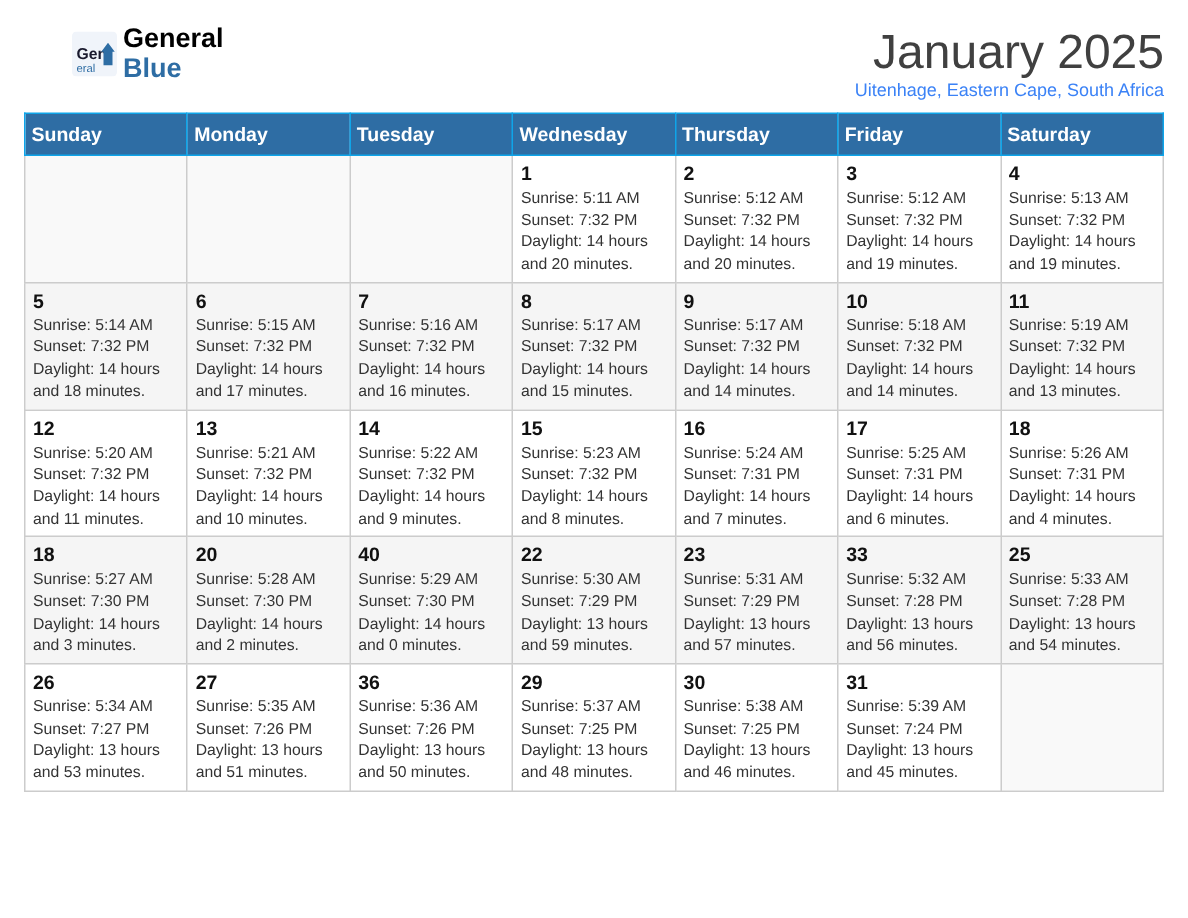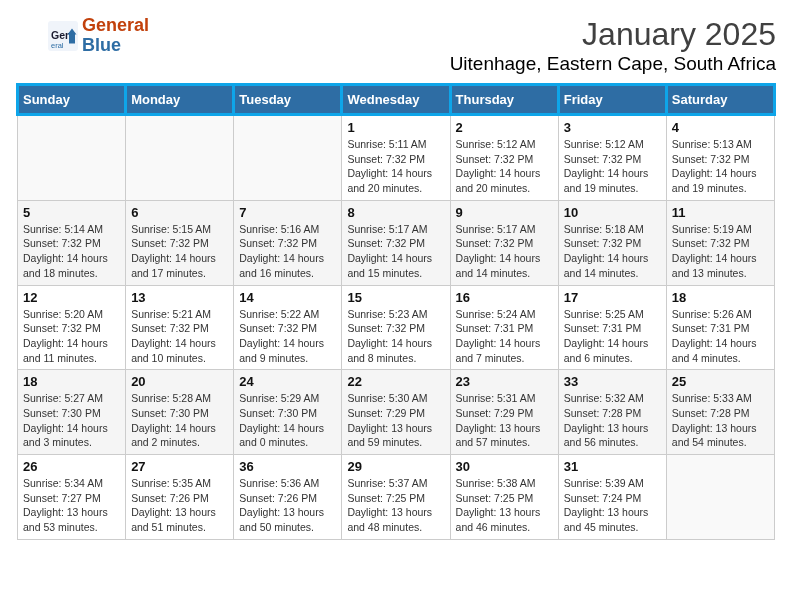--- a/index.html
+++ b/index.html
@@ -28,35 +28,35 @@
     }
     .title-block {
       text-align: right;
     }
     .month-title {
       font-size: 32px;
       font-weight: normal;
       color: #404040;
     }
     .location-title {
-      font-size: 19px;
-      color: #000000;
+      font-size: 12px;
+      color: #3b82f6;
     }
     .calendar {
       width: 100%;
       border-collapse: collapse;
       border: 1px solid #ccc;
     }
     .calendar th {
       background: #2e6da4;
       color: #fff;
       font-size: 13px;
       padding: 6px 4px;
       text-align: left;
-      border: 3px solid #0ea5e9;
+      border: 1px solid #0ea5e9;
       font-weight: bold;
     }
     .calendar td {
       border: 1px solid #ccc;
       vertical-align: top;
       padding: 4px 5px;
       width: 108px;
       min-height: 80px;
       font-size: 10.5px;
       color: #333;
@@ -87,21 +87,21 @@
 
 <div class="header">
   <div class="logo">
     <svg class="logo-icon" viewBox="0 0 40 40">
       <rect x="0" y="0" width="40" height="40" fill="#f0f4fa" rx="4"></rect>
       <text x="4" y="24" font-size="14" font-weight="bold" fill="#1a1a2e" font-family="Arial">Gen</text>
       <text x="4" y="36" font-size="10" fill="#2e6da4" font-family="Arial">eral</text>
       <polygon points="32,10 38,18 36,18 36,30 28,30 28,18 26,18" fill="#2e6da4"></polygon>
     </svg>
     <div>
-      <div style="font-size:18px;font-weight:bold;color:#c2410c;line-height:1.1;">General</div>
+      <div style="font-size:18px;font-weight:bold;color:#000000;line-height:1.1;">General</div>
       <div style="font-size:18px;font-weight:bold;color:#2e6da4;line-height:1.1;">Blue</div>
     </div>
   </div>
   <div class="title-block">
     <div class="month-title">January 2025</div>
     <div class="location-title">Uitenhage, Eastern Cape, South Africa</div>
   </div>
 </div>
 
 <table class="calendar">
@@ -201,21 +201,21 @@
       <tr>
         <td>
           <div class="day-number">18</div>
           <div class="day-info">Sunrise: 5:27 AM<br>Sunset: 7:30 PM<br>Daylight: 14 hours and 3 minutes.</div>
         </td>
         <td>
           <div class="day-number">20</div>
           <div class="day-info">Sunrise: 5:28 AM<br>Sunset: 7:30 PM<br>Daylight: 14 hours and 2 minutes.</div>
         </td>
         <td>
-          <div class="day-number">24</div>
+          <div class="day-number">40</div>
           <div class="day-info">Sunrise: 5:29 AM<br>Sunset: 7:30 PM<br>Daylight: 14 hours and 0 minutes.</div>
         </td>
         <td>
           <div class="day-number">22</div>
           <div class="day-info">Sunrise: 5:30 AM<br>Sunset: 7:29 PM<br>Daylight: 13 hours and 59 minutes.</div>
         </td>
         <td>
           <div class="day-number">23</div>
           <div class="day-info">Sunrise: 5:31 AM<br>Sunset: 7:29 PM<br>Daylight: 13 hours and 57 minutes.</div>
         </td>

